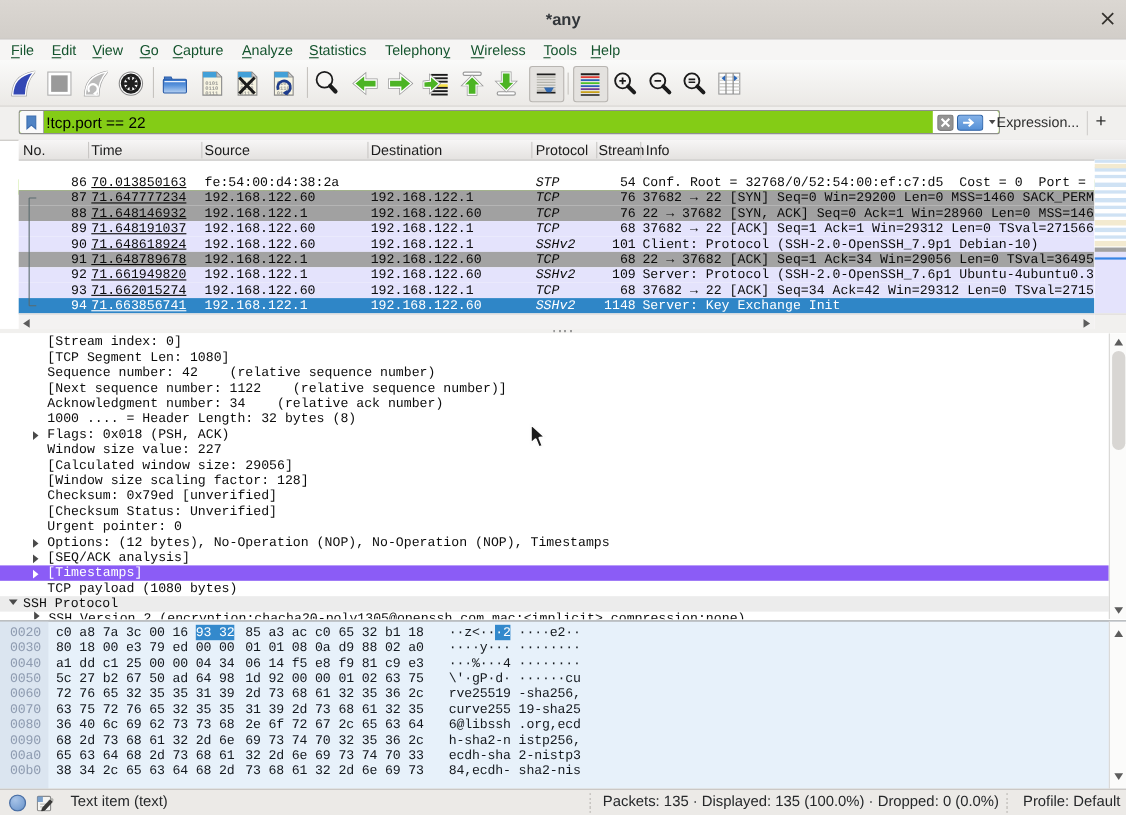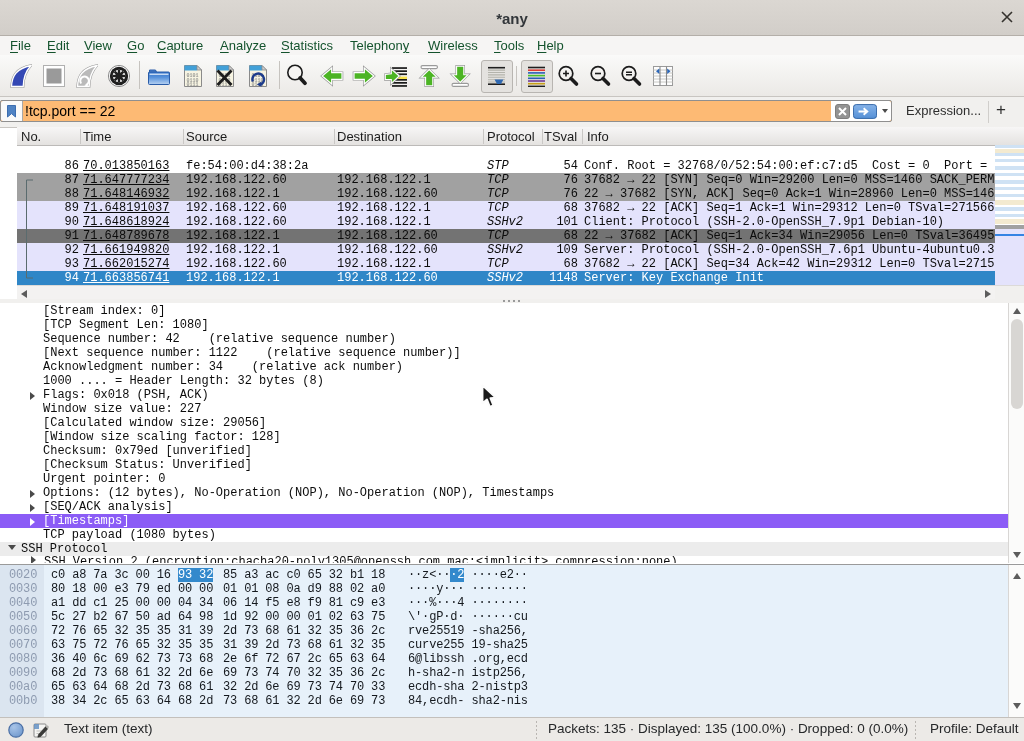--- a/index.html
+++ b/index.html
@@ -13,21 +13,21 @@
 #menubar{left:0;top:36px;width:1024px;height:19px;background:#f6f5f4;}
 .mi{position:absolute;top:2px;font-size:13px;color:#14532d;white-space:pre;}
 .mi u{text-decoration-thickness:1px;text-underline-offset:2px;}
 
 #toolbar{left:0;top:55px;width:1024px;height:41px;background:linear-gradient(#fafaf9,#ebe9e6);border-bottom:1px solid #c8c5c1;}
 .tbi{position:absolute;top:9px;width:24px;height:24px;}
 .tbsep{position:absolute;top:6px;width:1px;height:28px;background:#c6c3bf;}
 .tbbox{position:absolute;top:5px;width:30px;height:31px;background:#e4e2df;border:1px solid #b8b5b1;border-radius:3px;}
 
 #filterrow{left:0;top:97px;width:1024px;height:30px;background:#f1f0ee;border-bottom:1px solid #c8c5c1;}
-#filterinput{left:0;top:3px;width:890px;height:20px;background:#fdba74;border:1px solid #8f8f8f;border-radius:2px;}
+#filterinput{left:17px;top:3px;width:890px;height:20px;background:#84cc16;border:1px solid #8f8f8f;border-radius:2px;}
 #bookmark{left:0px;top:0px;width:21px;height:20px;background:#fafafa;border-right:1px solid #a8a8a8;border-radius:2px 0 0 2px;}
 #ftext{left:24px;top:2px;font-size:14px;color:#000;}
 #fexpr{left:906px;top:6px;font-size:13px;color:#2e2e2e;}
 #fplus{left:996px;top:3px;font-size:17px;color:#2e2e2e;}
 #fsep{left:988px;top:4px;width:1px;height:22px;background:#d0cecb;}
 
 #plist{left:0;top:127px;width:1024px;height:172px;background:#fff;margin-left:17px;}
 #phead{left:0;top:0;width:1024px;height:18px;background:linear-gradient(#f7f6f6,#e4e2e0);border-bottom:1px solid #bcbab8;}
 .hsep{position:absolute;top:2px;width:1px;height:15px;background:#c9c7c5;}
 .hl{position:absolute;top:2px;font-size:13px;color:#1c1c1c;white-space:pre;}
@@ -281,36 +281,36 @@
 <span class="abs" id="fplus">+</span>
 </div>
 
 <div class="abs" id="plist">
 <div class="abs" id="phead">
 <span class="hl" style="left:4px">No.</span>
 <span class="hl" style="left:66px">Time</span>
 <span class="hl" style="left:169px">Source</span>
 <span class="hl" style="left:320px">Destination</span>
 <span class="hl" style="left:470px">Protocol</span>
-<span class="hl" style="left:527px">TSval</span>
+<span class="hl" style="left:527px">Stream</span>
 <span class="hl" style="left:570px">Info</span>
 <div class="hsep" style="left:63px"></div>
 <div class="hsep" style="left:166px"></div>
 <div class="hsep" style="left:317px"></div>
 <div class="hsep" style="left:466px"></div>
 <div class="hsep" style="left:525px"></div>
 <div class="hsep" style="left:565px"></div>
 </div>
 <div class="prow" style="top:36px;background:#84cc16"><div class="c-no">85</div><div class="c-time">68.001734936</div><div class="c-src">fe:54:00:d4:38:2a</div><div class="c-pro">STP</div><div class="c-len">54</div><div class="c-info">Conf. Root = 32768/0/52:54:00:ef:c7:d5  Cost = 0  Port = 0x8004</div></div>
 <div class="prow" style="top:32px;background:#fff"><div class="c-no">86</div><div class="c-time">70.013850163</div><div class="c-src">fe:54:00:d4:38:2a</div><div class="c-pro">STP</div><div class="c-len">54</div><div class="c-info">Conf. Root = 32768/0/52:54:00:ef:c7:d5  Cost = 0  Port = 0x8004</div></div>
 <div class="prow" style="top:46px;background:#a1a1a1"><div class="c-no">87</div><div class="c-time">71.647777234</div><div class="c-src">192.168.122.60</div><div class="c-dst">192.168.122.1</div><div class="c-pro">TCP</div><div class="c-len">76</div><div class="c-info">37682 → 22 [SYN] Seq=0 Win=29200 Len=0 MSS=1460 SACK_PERM=1</div></div>
 <div class="prow" style="top:60px;background:#a1a1a1"><div class="c-no">88</div><div class="c-time">71.648146932</div><div class="c-src">192.168.122.1</div><div class="c-dst">192.168.122.60</div><div class="c-pro">TCP</div><div class="c-len">76</div><div class="c-info">22 → 37682 [SYN, ACK] Seq=0 Ack=1 Win=28960 Len=0 MSS=1460</div></div>
 <div class="prow" style="top:74px;background:#e4e3fc"><div class="c-no">89</div><div class="c-time">71.648191037</div><div class="c-src">192.168.122.60</div><div class="c-dst">192.168.122.1</div><div class="c-pro">TCP</div><div class="c-len">68</div><div class="c-info">37682 → 22 [ACK] Seq=1 Ack=1 Win=29312 Len=0 TSval=2715664</div></div>
 <div class="prow" style="top:88px;background:#e4e3fc"><div class="c-no">90</div><div class="c-time">71.648618924</div><div class="c-src">192.168.122.60</div><div class="c-dst">192.168.122.1</div><div class="c-pro">SSHv2</div><div class="c-len">101</div><div class="c-info">Client: Protocol (SSH-2.0-OpenSSH_7.9p1 Debian-10)</div></div>
-<div class="prow" style="top:102px;background:#737373"><div class="c-no">91</div><div class="c-time">71.648789678</div><div class="c-src">192.168.122.1</div><div class="c-dst">192.168.122.60</div><div class="c-pro">TCP</div><div class="c-len">68</div><div class="c-info">22 → 37682 [ACK] Seq=1 Ack=34 Win=29056 Len=0 TSval=36495</div></div>
+<div class="prow" style="top:102px;background:#a3a3a3"><div class="c-no">91</div><div class="c-time">71.648789678</div><div class="c-src">192.168.122.1</div><div class="c-dst">192.168.122.60</div><div class="c-pro">TCP</div><div class="c-len">68</div><div class="c-info">22 → 37682 [ACK] Seq=1 Ack=34 Win=29056 Len=0 TSval=36495</div></div>
 <div class="prow" style="top:116px;background:#e4e3fc"><div class="c-no">92</div><div class="c-time">71.661949820</div><div class="c-src">192.168.122.1</div><div class="c-dst">192.168.122.60</div><div class="c-pro">SSHv2</div><div class="c-len">109</div><div class="c-info">Server: Protocol (SSH-2.0-OpenSSH_7.6p1 Ubuntu-4ubuntu0.3</div></div>
 <div class="prow" style="top:130px;background:#e4e3fc"><div class="c-no">93</div><div class="c-time">71.662015274</div><div class="c-src">192.168.122.60</div><div class="c-dst">192.168.122.1</div><div class="c-pro">TCP</div><div class="c-len">68</div><div class="c-info">37682 → 22 [ACK] Seq=34 Ack=42 Win=29312 Len=0 TSval=2715</div></div>
 <div class="prow" style="top:144px;background:#2f86c7;color:#fff"><div class="c-no">94</div><div class="c-time">71.663856741</div><div class="c-src">192.168.122.1</div><div class="c-dst">192.168.122.60</div><div class="c-pro">SSHv2</div><div class="c-len">1148</div><div class="c-info">Server: Key Exchange Init</div></div>
 
 <svg class="abs" style="left:6px;top:46px" width="12" height="112" viewBox="0 0 12 112">
         <path d="M3.5 7 H10 M3.5 7 V105 M3.5 105 H10" fill="none" stroke="#5a6b6e" stroke-width="1"></path>
       </svg>
 
 <div class="abs" id="minimap"><svg width="30" height="140" viewBox="0 0 30 140">
 <rect x="0" y="0" width="30" height="140" fill="#ffffff"></rect>

